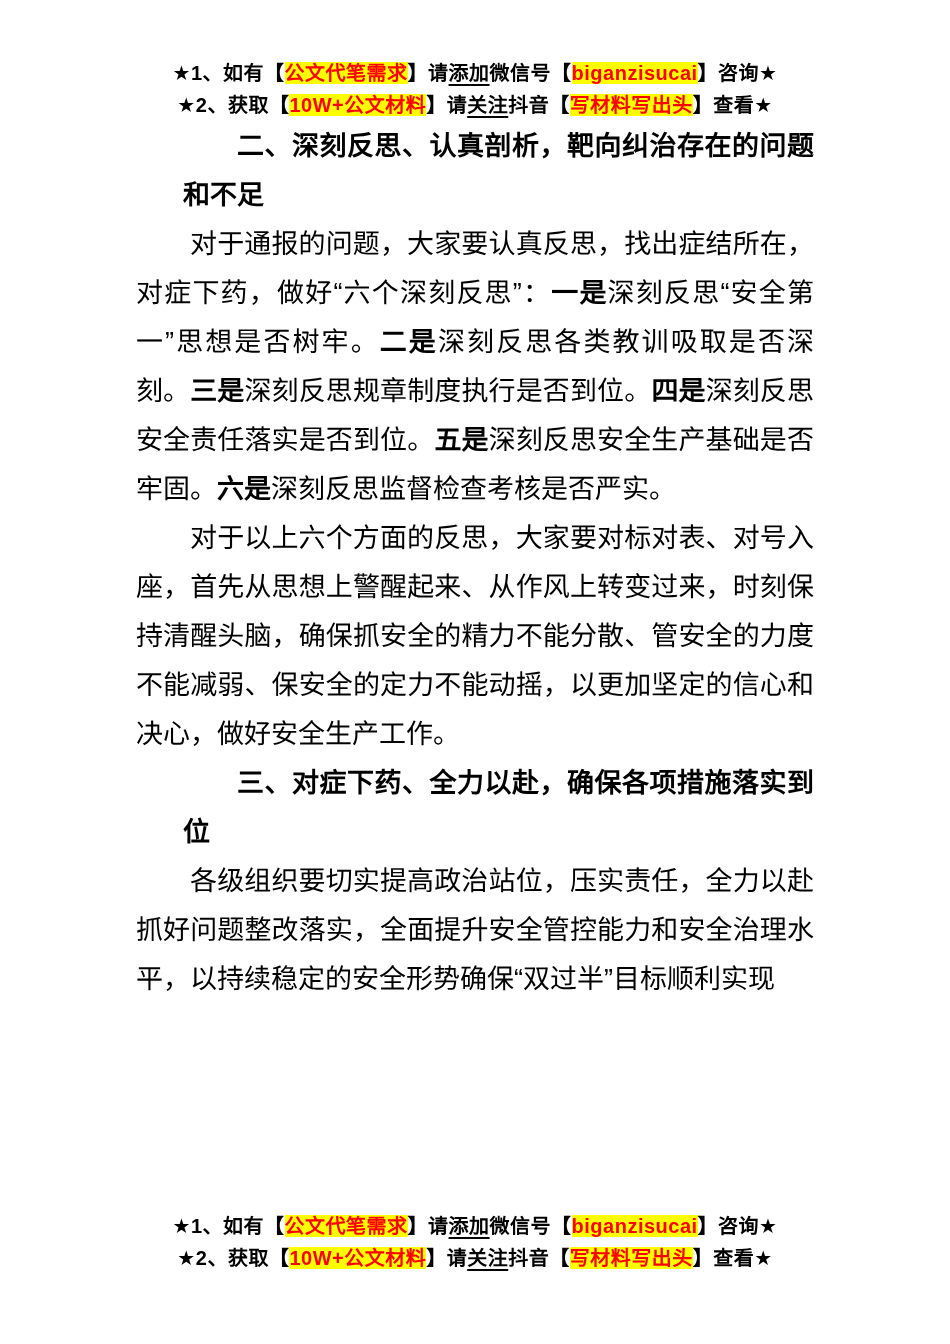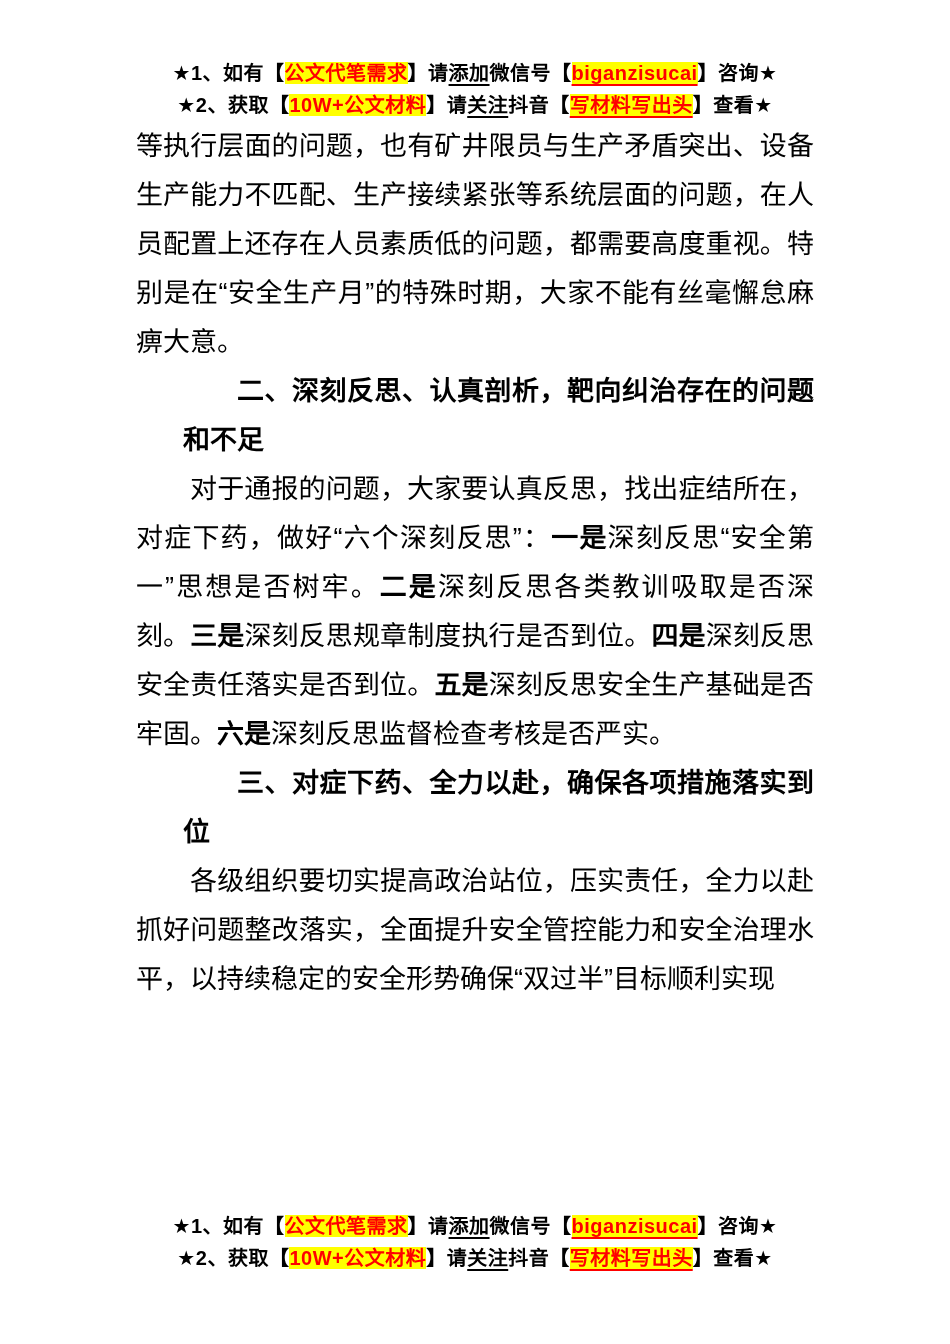--- a/index.html
+++ b/index.html
@@ -61,39 +61,38 @@
   }
   .s-u  {
     text-decoration: underline;
     text-decoration-thickness: 2px;
     text-underline-offset: 4px;
     font-family: Liberation Mono, monospace;
   }
   .s-hlu {
     color: var(--hl-fg, #ff0000);
     background: var(--hl-bg, #ffff00);
-    text-decoration: underline;
     text-decoration-thickness: 2px;
     text-underline-offset: 4px;
   }
 </style>
 </head>
 <body>
 
 <div class="page" style="background: rgb(255, 255, 255);">
 
   <div class="banner banner-top">
     <div class="banner-line"><span class="s-n">★1、如有【</span><span class="s-hl">公文代笔需求</span><span class="s-n">】请</span><span class="s-u">添加</span><span class="s-n">微信号【</span><span class="s-hlu">biganzisucai</span><span class="s-n">】咨询★</span></div>
     <div class="banner-line"><span class="s-n">★2、获取【</span><span class="s-hl">10W+公文材料</span><span class="s-n">】请</span><span class="s-u">关注</span><span class="s-n">抖音【</span><span class="s-hlu">写材料写出头</span><span class="s-n">】查看★</span></div>
   </div>
 
   <div class="content">
-      <p class="para no-indent"><span class="s-n">等执行层面的问题，也有矿井限员与生产矛盾突出、设备生产能力不匹配、生产接续紧张等系统层面的问题，在人员配置上还存在人员素质低的问题，都需要高度重视。特别是在“安全生产月”的特殊时期，大家不能有丝毫懈怠麻痹大意。</span></p>
       <p class="para heading"><span class="s-b">二、深刻反思、认真剖析，靶向纠治存在的问题和不足</span></p>
       <p class="para"><span class="s-n">对于通报的问题，大家要认真反思，找出症结所在，对症下药，做好“六个深刻反思”：</span><span class="s-b">一是</span><span class="s-n">深刻反思“安全第一”思想是否树牢。</span><span class="s-b">二是</span><span class="s-n">深刻反思各类教训吸取是否深刻。</span><span class="s-b">三是</span><span class="s-n">深刻反思规章制度执行是否到位。</span><span class="s-b">四是</span><span class="s-n">深刻反思安全责任落实是否到位。</span><span class="s-b">五是</span><span class="s-n">深刻反思安全生产基础是否牢固。</span><span class="s-b">六是</span><span class="s-n">深刻反思监督检查考核是否严实。</span></p>
+      <p class="para"><span class="s-n">对于以上六个方面的反思，大家要对标对表、对号入座，首先从思想上警醒起来、从作风上转变过来，时刻保持清醒头脑，确保抓安全的精力不能分散、管安全的力度不能减弱、保安全的定力不能动摇，以更加坚定的信心和决心，做好安全生产工作。</span></p>
       <p class="para heading"><span class="s-b">三、对症下药、全力以赴，确保各项措施落实到位</span></p>
       <p class="para"><span class="s-n">各级组织要切实提高政治站位，压实责任，全力以赴抓好问题整改落实，全面提升安全管控能力和安全治理水平，以持续稳定的安全形势确保“双过半”目标顺利实现</span></p>
     </div>
 
   <div class="banner banner-bottom">
     <div class="banner-line"><span class="s-n">★1、如有【</span><span class="s-hl">公文代笔需求</span><span class="s-n">】请</span><span class="s-u">添加</span><span class="s-n">微信号【</span><span class="s-hlu">biganzisucai</span><span class="s-n">】咨询★</span></div>
     <div class="banner-line"><span class="s-n">★2、获取【</span><span class="s-hl">10W+公文材料</span><span class="s-n">】请</span><span class="s-u">关注</span><span class="s-n">抖音【</span><span class="s-hlu">写材料写出头</span><span class="s-n">】查看★</span></div>
   </div>
 
 </div>

